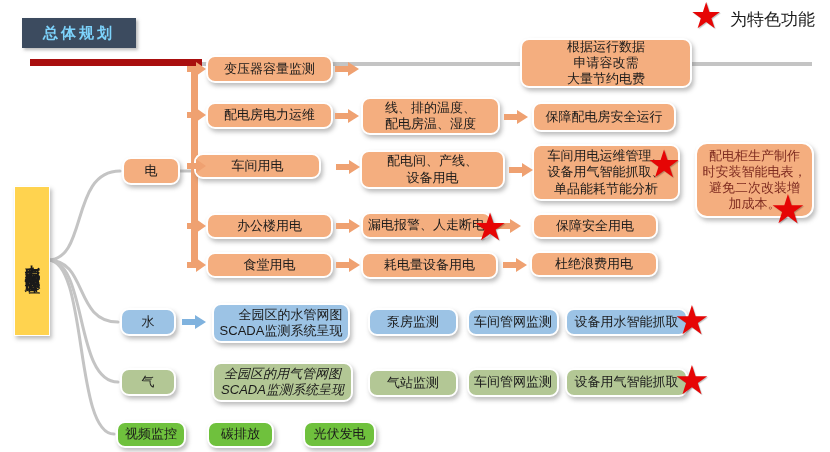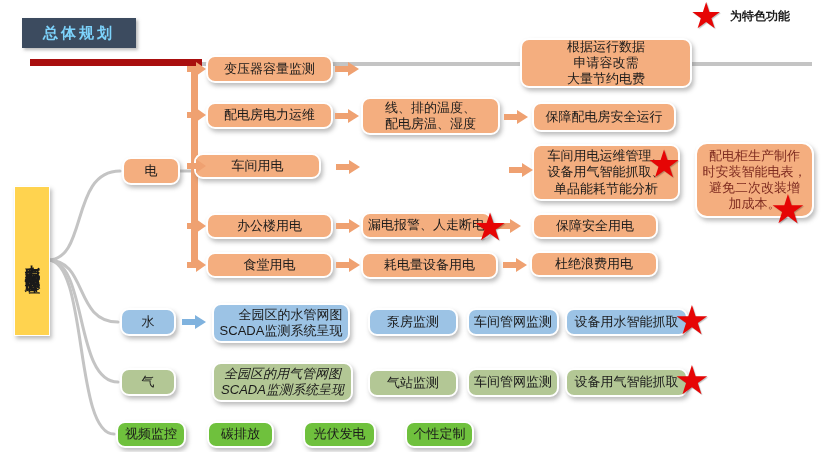--- a/index.html
+++ b/index.html
@@ -37,21 +37,21 @@
   .arr{position:absolute;width:24px;height:14px;z-index:3;--ac:var(--orange_line);}
   .arr::before{content:"";position:absolute;left:0;top:4px;width:13px;height:6px;background:var(--ac);}
   .arr::after{content:"";position:absolute;left:13px;top:0;width:0;height:0;
     border-left:11px solid var(--ac);border-top:7px solid transparent;border-bottom:7px solid transparent;}
   .arr.s{width:19px;}
   .arr.s::before{width:9px;}
   .arr.s::after{left:9px;border-left-width:10px;}
   .arr.b{--ac:var(--blue_line);}
   .star{position:absolute;z-index:4;color:var(--star);line-height:1;font-size:38px;
     text-shadow:1px 1px 1px rgba(0,0,0,.25);pointer-events:none;}
-  .legend-label{position:absolute;left:730px;top:8px;font-size:12px;z-index:3;font-weight:bold;}
+  .legend-label{position:absolute;left:730px;top:8px;font-size:17px;z-index:3;}
 </style>
 </head>
 <body>
 
 <div id="slide">
 
   <svg class="wires" width="830" height="452">
     <path d="M48 260 C88 260 70 171 120 171" stroke="#C4C4C4" stroke-width="3" fill="none" stroke-linecap="round"></path>
     <path d="M48 260 C88 260 74 322 118 322" stroke="#C4C4C4" stroke-width="3" fill="none" stroke-linecap="round"></path>
     <path d="M48 260 C88 260 74 382 118 382" stroke="#C4C4C4" stroke-width="3" fill="none" stroke-linecap="round"></path>
@@ -75,20 +75,22 @@
   <div class="box green" style="left:116px;top:421px;width:70px;height:27px;">视频监控</div>
 
   <div class="box orange" style="left:206px;top:55px;width:127px;height:28px;">变压器容量监测</div>
   <div class="box orange" style="left:206px;top:102px;width:127px;height:27px;">配电房电力运维</div>
   <div class="box orange" style="left:194px;top:153px;width:127px;height:26px;">车间用电</div>
   <div class="box orange" style="left:206px;top:213px;width:127px;height:26px;">办公楼用电</div>
   <div class="box orange" style="left:206px;top:252px;width:127px;height:26px;">食堂用电</div>
 
   <div class="box orange" style="left:361px;top:97px;width:139px;height:38px;">线、排的温度、
 配电房温、湿度</div>
+  <div class="box orange" style="left:360px;top:150px;width:145px;height:39px;">配电间、产线、
+设备用电</div>
   <div class="box orange" style="left:361px;top:212px;width:131px;height:27px;">漏电报警、人走断电</div>
   <div class="box orange" style="left:361px;top:252px;width:137px;height:27px;">耗电量设备用电</div>
 
   <div class="box orange" style="left:520px;top:38px;width:172px;height:50px;">根据运行数据
 申请容改需
 大量节约电费</div>
   <div class="box orange" style="left:532px;top:102px;width:144px;height:30px;">保障配电房安全运行</div>
   <div class="box orange" style="left:532px;top:144px;width:148px;height:57px;">车间用电运维管理、
 设备用气智能抓取、
 单品能耗节能分析</div>
@@ -107,21 +109,20 @@
   <div class="box blue" style="left:565px;top:308px;width:123px;height:28px;">设备用水智能抓取</div>
 
   <div class="box sage" style="left:212px;top:362px;width:141px;height:40px;font-style:italic;">全园区的用气管网图
 SCADA监测系统呈现</div>
   <div class="box sage" style="left:368px;top:369px;width:90px;height:28px;">气站监测</div>
   <div class="box sage" style="left:467px;top:368px;width:92px;height:29px;">车间管网监测</div>
   <div class="box sage" style="left:565px;top:368px;width:123px;height:29px;">设备用气智能抓取</div>
 
   <div class="box green" style="left:207px;top:421px;width:67px;height:27px;">碳排放</div>
   <div class="box green" style="left:303px;top:421px;width:73px;height:27px;">光伏发电</div>
-  <div class="box green" style="left:405px;top:421px;width:69px;height:27px;">个性定制</div>
 
   <div class="arr s" style="left:187px;top:62px;"></div>
   <div class="arr s" style="left:187px;top:108px;"></div>
   <div class="arr s" style="left:187px;top:159px;"></div>
   <div class="arr s" style="left:187px;top:219px;"></div>
   <div class="arr s" style="left:187px;top:258px;"></div>
 
   <div class="arr" style="left:335px;top:62px;"></div>
   <div class="arr" style="left:335px;top:109px;"></div>
   <div class="arr" style="left:336px;top:160px;"></div>

